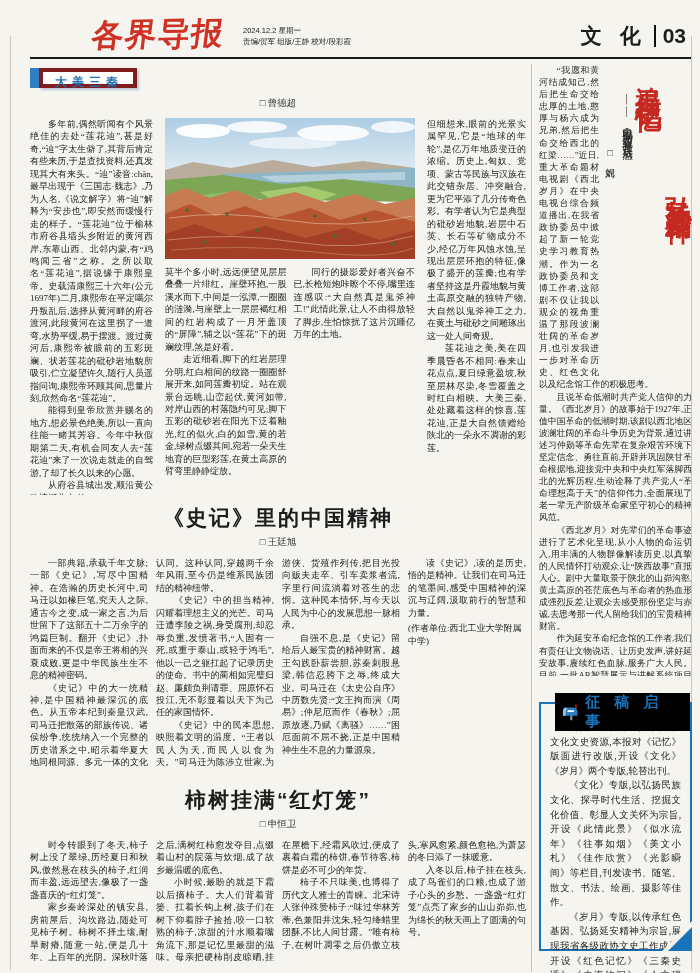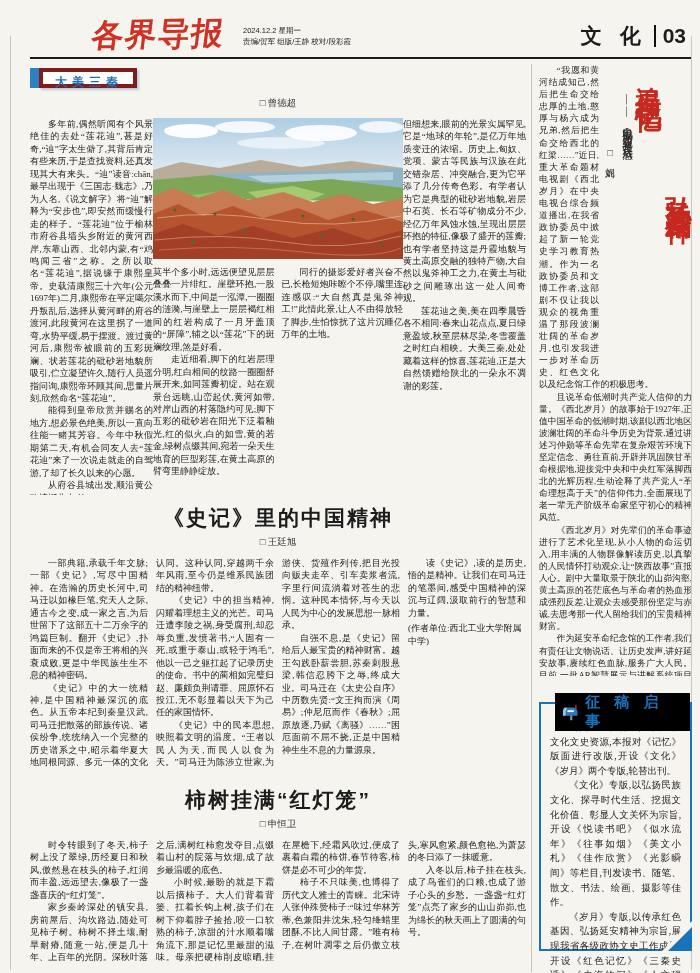--- a/index.html
+++ b/index.html
@@ -35,21 +35,21 @@
   
   .tag{display:inline-flex;align-items:stretch;margin:4px 0 2px;height:20px;}
   .tag .blk{width:9px;background:#2f7fc3;}
   .tag .box{border:4px solid #7f1d1d;color:#1f6fb5;font-weight:bold;font-size:12px;letter-spacing:5px;
             padding:2px 10px 0 12px;background:#fdfdfb;box-shadow:2px 2px 2px rgba(120,150,180,.45);
             font-family:"Liberation Sans","DejaVu Sans",sans-serif;}
   h1{margin:2px 0 0;text-align:center;font-size:27px;font-weight:900;letter-spacing:1px;line-height:34px;
      font-family:"Liberation Sans","DejaVu Sans",sans-serif;}
   h2{margin:0;text-align:center;font-size:21px;font-weight:900;letter-spacing:2px;line-height:26px;
      font-family:"Liberation Sans","DejaVu Sans",sans-serif;}
-  .lotus-grid{display:flex;gap:0;height:377px;overflow:hidden;font-size:9px;line-height:12.45px;}
+  .lotus-grid{display:flex;gap:12px;height:377px;overflow:hidden;font-size:9px;line-height:12.45px;}
   .lcol.c1{width:123px;overflow:hidden;}
   .lmid{width:250px;display:flex;flex-direction:column;}
   .lmid svg{width:250px;height:141px;display:block;}
   .lcols2{flex:1;margin-top:7px;column-count:2;column-gap:7px;column-fill:auto;overflow:hidden;}
   .lcol.c4{flex:1;overflow:hidden;}
 
   
   .shiji h2{margin-top:10px;}
   .cols4{column-count:4;column-gap:8px;column-fill:auto;overflow:hidden;font-size:9px;line-height:12.45px;}
   .shiji .cols4{height:222px;}
@@ -215,21 +215,21 @@
             <rect x="9" y="11" width="2.4" height="6" fill="#7f93a3"></rect>
             <path d="M3,3 h9 a5,5 0 0 1 5,5 v4 h-14 z" fill="#2a7cc0"></path>
             <path d="M3,3 a5,5 0 0 0 -2,4 v5 h3 v-4 a5,5 0 0 1 2,-4 z" fill="#9fc3e0"></path>
             <rect x="6" y="6" width="7" height="2" fill="#ffffff"></rect>
             <rect x="14.5" y="0" width="1.6" height="4.5" fill="#c5291f"></rect>
           </svg>
           <span class="t">征 稿 启 事</span>
         </div>
         <div class="cb-body">
           <p>为突出政协特色,发掘政协文化文史资源,本报对《记忆》版面进行改版,开设《文化》《岁月》两个专版,轮替出刊。</p>
-          <p>《文化》专版,以弘扬民族文化、探寻时代生活、挖掘文化价值、彰显人文关怀为宗旨,开设《悦读书吧》《似水流年》《往事如烟》《美文小札》《佳作欣赏》《光影瞬间》等栏目,刊发读书、随笔、散文、书法、绘画、摄影等佳作。</p>
+          <p>《文化》专版,以弘扬民族文化、探寻时代生活、挖掘文化价值、彰显人文关怀为宗旨,开设《此情此景》《似水流年》《往事如烟》《美文小札》《佳作欣赏》《光影瞬间》等栏目,刊发读书、随笔、散文、书法、绘画、摄影等佳作。</p>
           <p>《岁月》专版,以传承红色基因、弘扬延安精神为宗旨,展现我省各级政协文史工作成果,开设《红色记忆》《三秦史话》《史海钩沉》《人文琐忆》等栏目,凸显地域特色,讲求事实准确、故事性强。</p>
 
         </div>
 
         <div class="cut"></div>
         <div class="fold"></div>
       </div>
     </aside>
 
   </div>

